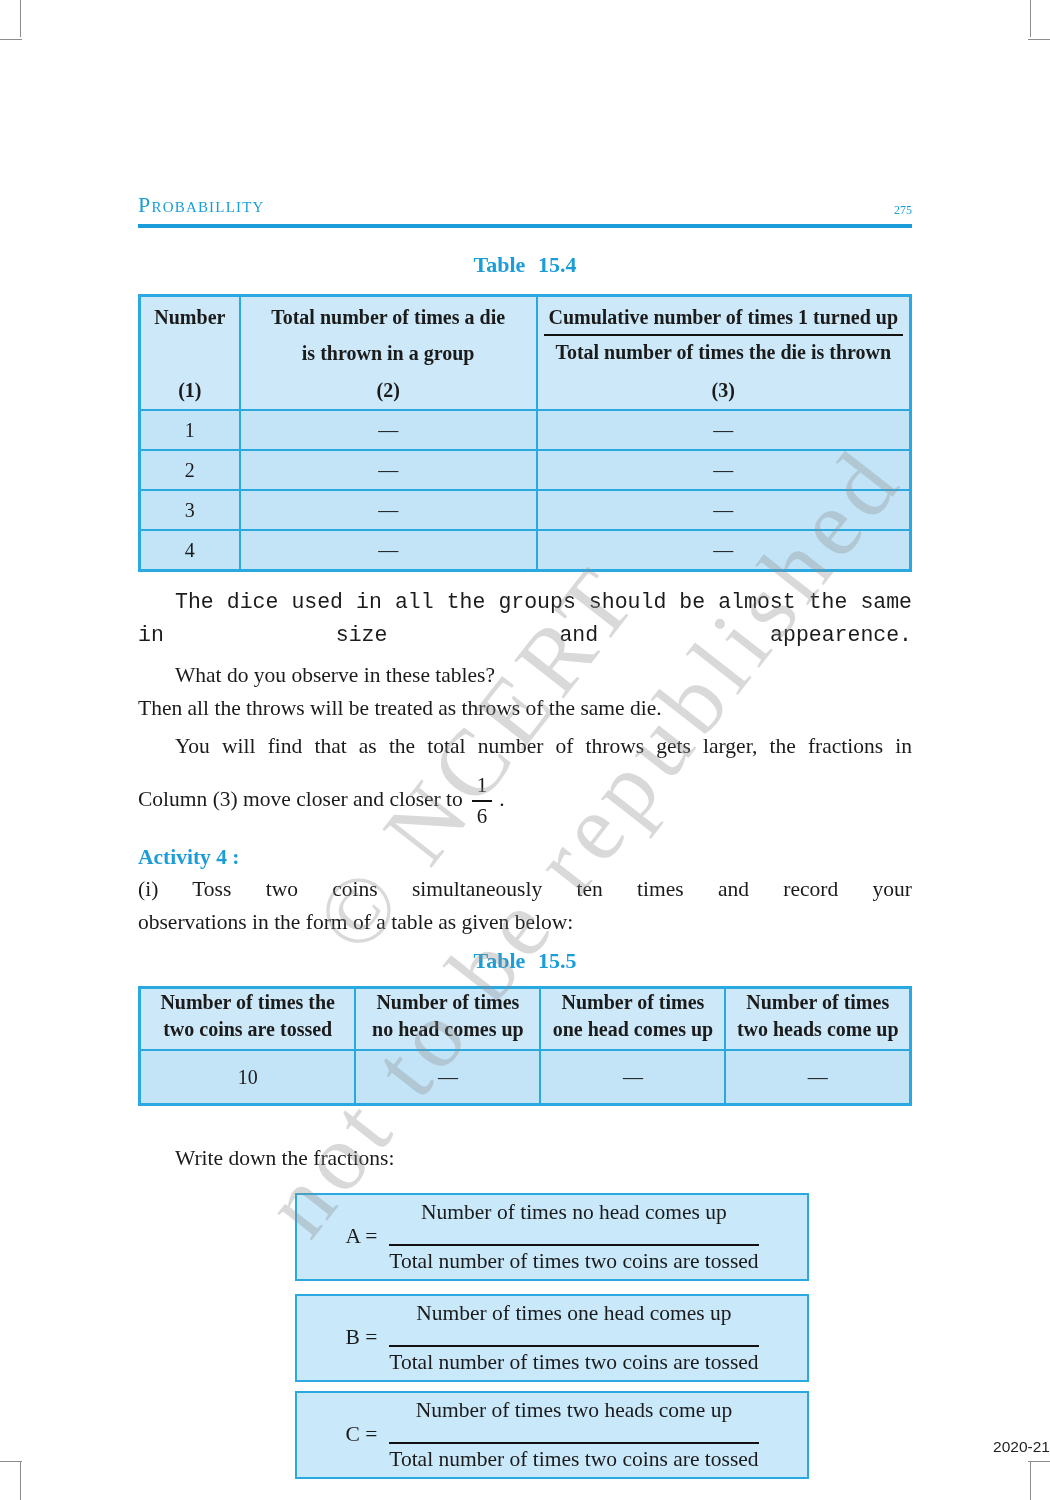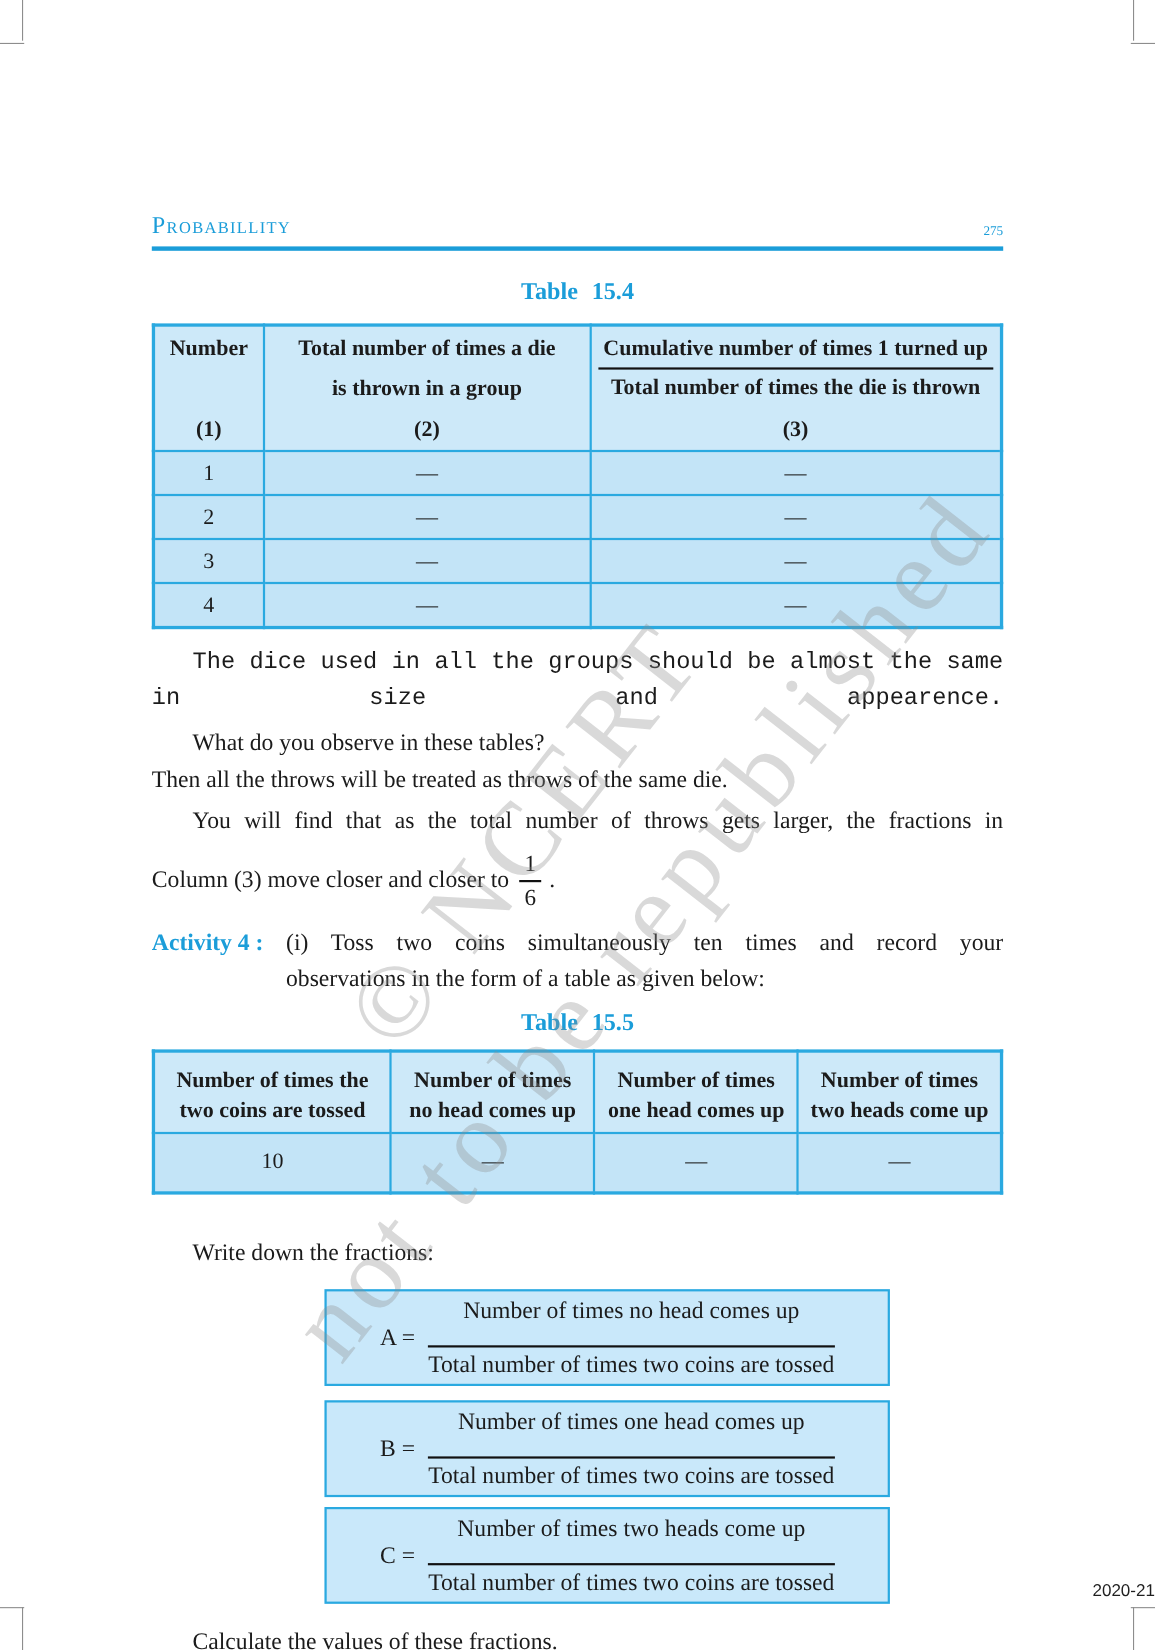--- a/index.html
+++ b/index.html
@@ -27,36 +27,36 @@
   tbody td { background:#c3e4f7; font-size:20px; text-align:center; }
   .t154 { margin-top:16px; }
   .t154 tbody td { height:36px; }
   .hcell { display:flex; flex-direction:column; align-items:center; height:96px; }
   .hcell .bottom { margin-top:auto; }
   .hline2 { margin-top:13px; }
   .hdr-frac { width:100%; text-align:center; }
   .hdr-frac .num { padding-bottom:5px; border-bottom:2px solid #111; }
   .hdr-frac .den { padding-top:5px; }
   .t155 { margin-top:12px; }
-  .t155 thead th { padding:12px 4px 6px; }
+  .t155 thead th { padding:0 4px 6px; }
   .t155 .hcell2 { display:flex; flex-direction:column; align-items:center; line-height:27px; }
   .t155 tbody td { height:50px; }
 
   
   .para { font-size:21.5px; line-height:32.5px; }
   .jline { text-align:justify; text-align-last:justify; }
   .indent { text-indent:37px; }
   .mt14 { margin-top:14px;font-family:Liberation Mono, monospace; } .mt8 { margin-top:8px; } .mt6 { margin-top:6px; }
 
   .ifrac { display:inline-block; vertical-align:middle; text-align:center; margin:0 7px 0 9px; font-size:21px; line-height:25px; }
   .ifrac .n { display:block; padding:0 5px 2px; }
   .ifrac .d { display:block; border-top:2px solid #111; padding:2px 5px 0; }
   .fracline { margin-top:10px; }
 
-  .activity { display:flex; margin-top:12px; }
+  .activity { display:flex; margin-top:12px;flex-direction:column; }
   .activity-label { width:122px; flex:none; color:#1b9dd9; font-weight:bold; font-size:21.5px; line-height:32.5px; }
   .activity-body { flex:1; }
 
   
   .frac-box { width:510px; margin-left:157px; height:84px; background:#c9e8fa; border:2px solid #2aa9e0;
               display:flex; align-items:center; justify-content:center; font-size:21.5px; }
   .frac-box .lbl { margin-right:12px; }
   .bfrac { display:inline-flex; flex-direction:column; align-items:center; text-align:center; }
   .bfrac .num { padding-bottom:19px; }
   .bfrac .den { border-top:2px solid #111; padding-top:3px; }

